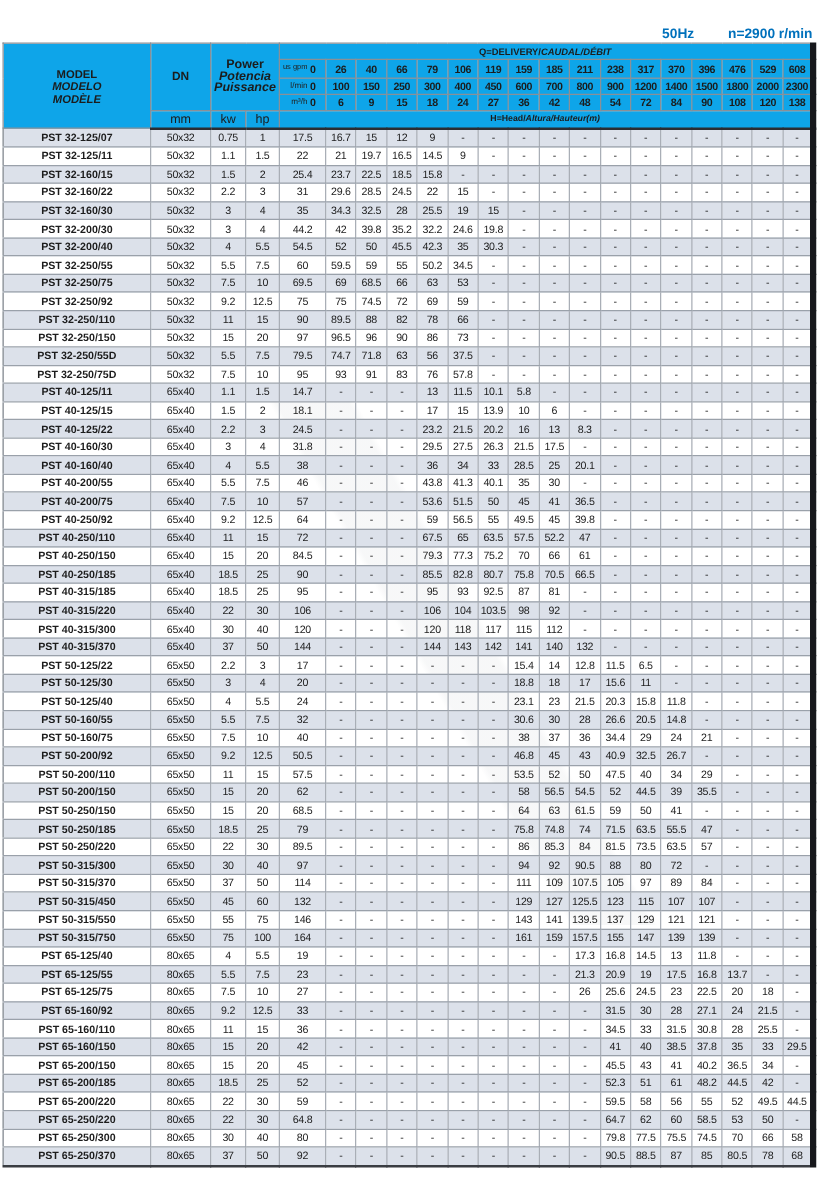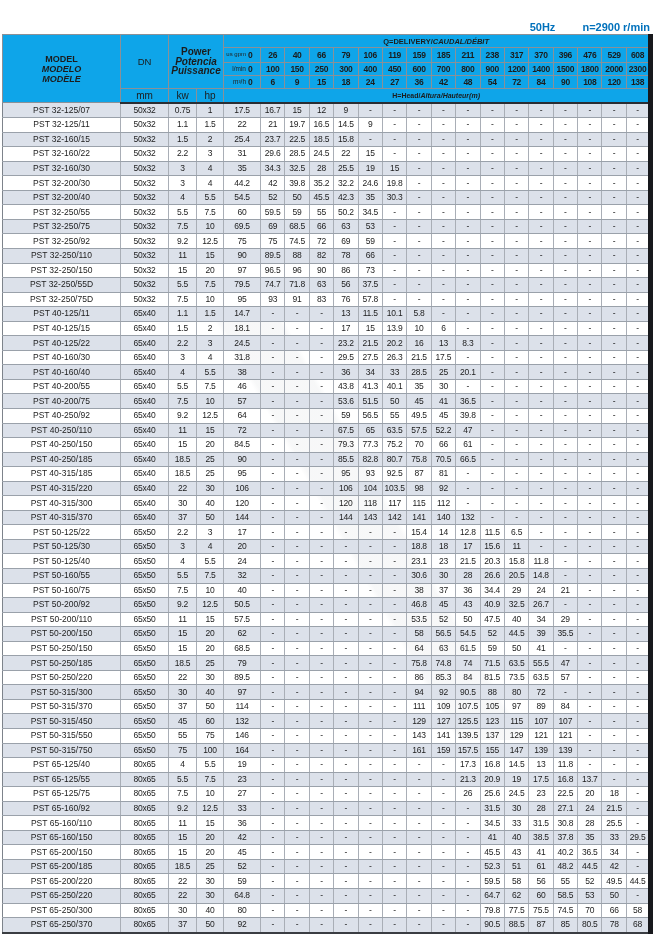--- a/index.html
+++ b/index.html
@@ -6,42 +6,42 @@
   body{width:659px;height:946px;font-family:"Liberation Sans",sans-serif;color:#1c1c1c;overflow:hidden;}
   .page{position:relative;width:659px;height:946px;margin-top:20px;}
   .topline{position:absolute;top:1px;right:9px;font-size:11px;font-weight:bold;color:#0071bc;letter-spacing:0px;}
   .topline .sp2{margin-left:24px;}
   table.t{position:absolute;top:14px;left:2px;border-collapse:collapse;table-layout:fixed;
     border:1px solid #7d838b;border-right:5px solid #17181c;border-bottom:2px solid #3a3d42;}
   td{padding:0;margin:0;text-align:center;vertical-align:middle;white-space:nowrap;}
   
   thead td{border:1px solid #8a9097;background:#0ea5e9;}
   .model-h{font-size:9px;line-height:10px;}
-  .dn-h{font-size:9.5px;font-weight:normal;}
+  .dn-h{font-size:9.5px;font-weight:bold;}
   .pow-h{font-size:10px;line-height:9.5px;}
   .b{font-weight:bold;font-style:normal;}
   .bi{font-weight:bold;font-style:italic;}
   .qtitle{font-size:7.5px;font-weight:bold;height:12px;border-bottom:1px solid #8a9097;}
   .unit-row{height:15px;}
   .unit-row.ur1,.unit-row.ur2{height:13px;}
   .q0c{padding:0 1px;}
   .ucell{display:flex;align-items:center;justify-content:flex-end;}
   .ulabel{font-size:6px;line-height:5.5px;text-align:right;flex:1;color:#222;}
   .uzero{font-weight:bold;font-size:8.5px;width:11px;text-align:left;padding-left:2px;}
   .uv{font-size:8.5px;font-weight:bold;letter-spacing:-0.3px;}
   .r5{height:14px;}
   .r5 td{border-bottom:2px solid #2a2d33;}
   .mm-h,.kw-h,.hp-h{font-size:10px;}
   .htitle{font-size:7px;}
   
   tbody td{border-right:1px solid #a9aeb6;border-bottom:1px solid #9aa1aa;height:13.55px;
     font-size:8.5px;line-height:9px;letter-spacing:-0.2px;}
   tbody tr.shade td{background:#dce1ea;}
   tbody tr.gsep td{border-top:1.7px solid #3a3d42;}
-  td.mc{font-weight:normal;letter-spacing:0px;}
+  td.mc{font-weight:bold;letter-spacing:0px;}
   
   .footer{position:absolute;left:2px;right:4px;top:925px;display:flex;justify-content:space-between;
     font-size:8.4px;align-items:baseline;}
   .pages{color:#0071bc;font-weight:bold;margin-left:7px;}
   .wm{position:absolute;left:200px;top:300px;width:340px;height:420px;background:
     linear-gradient(60deg,transparent 44%,rgba(120,130,140,0.06) 45%,rgba(120,130,140,0.06) 55%,transparent 56%);
     pointer-events:none;}
 </style>
 </head>
 <body>

